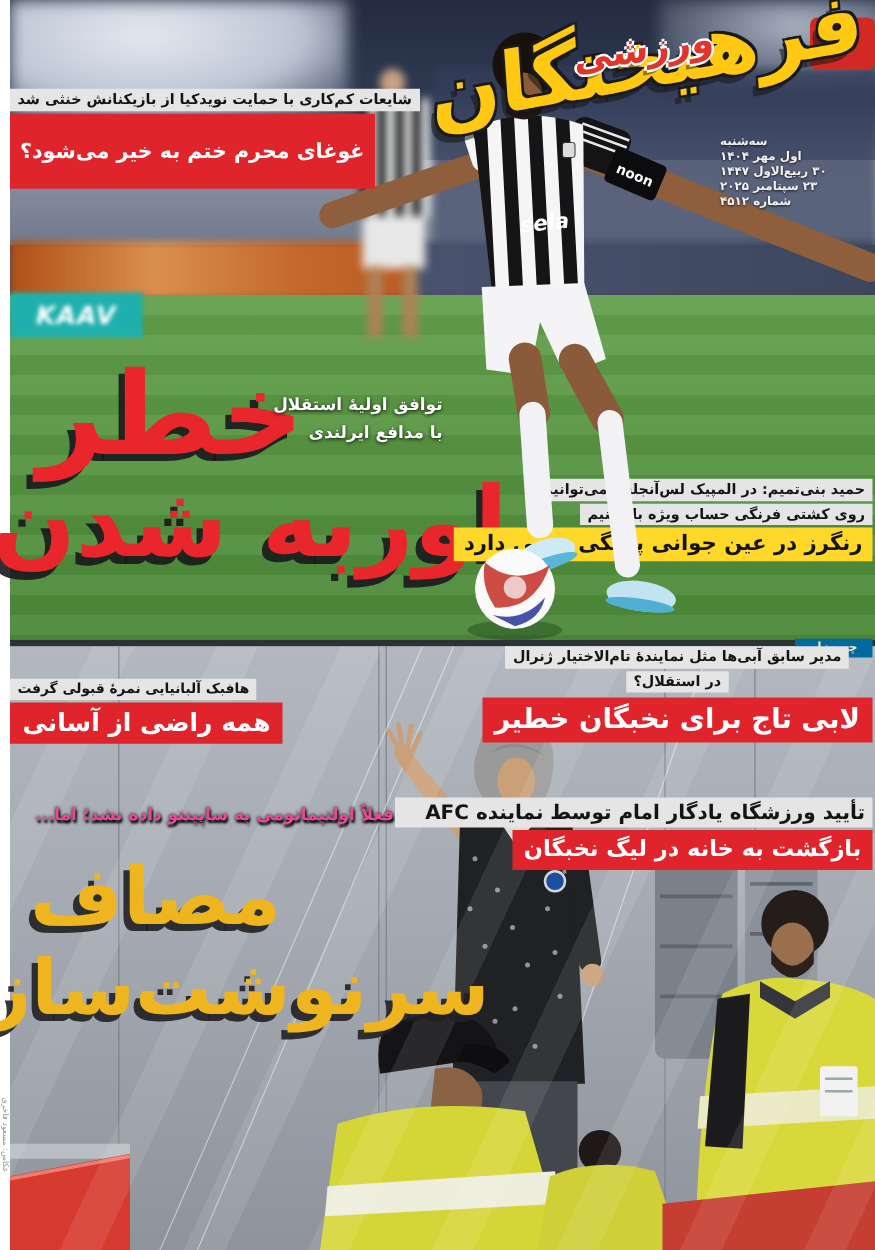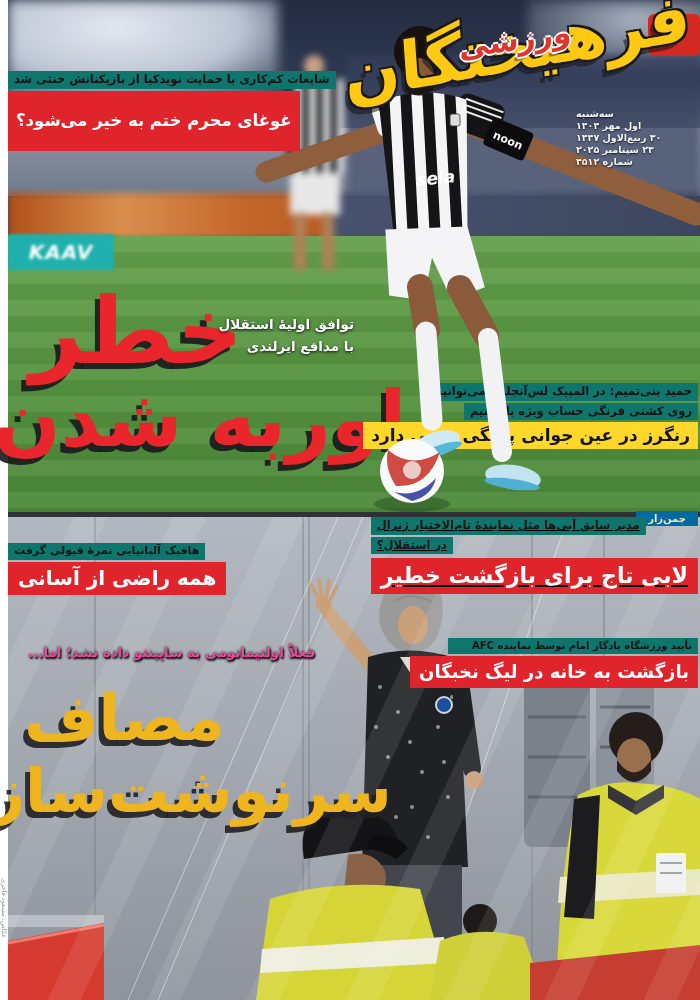--- a/index.html
+++ b/index.html
@@ -43,50 +43,50 @@
      text-shadow:-2px 2px 0 #1a1a1a,2px 2px 0 #1a1a1a,-2px -2px 0 #1a1a1a,2px -2px 0 #1a1a1a,-5px 6px 0 rgba(20,20,20,.55);
      white-space:nowrap;direction:rtl;}
   .logo-subtitle{position:absolute;right:128px;top:22px;z-index:6;font-size:30px;font-weight:800;color:#e1342b;
      transform:rotate(-8deg) skewX(-8deg);direction:rtl;
      text-shadow:-2px 0 0 #fff,2px 0 0 #fff,0 -2px 0 #fff,0 2px 0 #fff,-3px 4px 0 rgba(20,20,20,.45);}
   .date-block{position:absolute;right:6px;top:108px;width:118px;z-index:5;direction:rtl;text-align:left;
      color:#f4f4f6;font-size:9.5px;font-weight:700;line-height:12px;text-shadow:0 1px 2px rgba(0,0,0,.8);}
   
   .stack{position:absolute;display:flex;flex-direction:column;gap:2px;}
   .chip{display:block;width:max-content;direction:rtl;line-height:1.35;padding:1px 6px;}
-  .chip-white{background:#0f766e;color:#141414;font-weight:700;font-size:11.5px;}
+  .chip-white{background:#e5e5e5;color:#141414;font-weight:700;font-size:11.5px;}
   .chip-red{background:#e0242c;color:#ffffff;font-weight:800;}
   .chip-yellow{background:#ffd829;color:#141414;font-weight:800;font-size:17px;padding:2px 8px;}
   .tl-stack{left:8px;top:71px;align-items:flex-start;z-index:4;}
   .tl-stack .chip-red{font-size:16.5px;padding:19px 8px;}
   .lead-kicker{position:absolute;left:212px;top:314px;width:142px;z-index:4;direction:rtl;text-align:right;
      color:#ffffff;font-weight:700;font-size:13.5px;line-height:1.6;text-shadow:0 1px 3px rgba(0,0,0,.9);}
   .headline-khatar{position:absolute;left:30px;top:286px;z-index:2;font-size:92px;font-weight:800;color:#e8262b;
      line-height:1;direction:rtl;text-shadow:-5px 6px 0 rgba(24,24,28,.9);}
   .headline-orbe{position:absolute;left:-6px;top:380px;z-index:2;font-size:78px;font-weight:800;color:#e8262b;
      line-height:1;white-space:nowrap;direction:rtl;text-shadow:-5px 6px 0 rgba(24,24,28,.9);}
   .wrestle-stack{right:2px;top:383px;align-items:flex-end;z-index:2;}
   .section-tag{position:absolute;right:2px;top:486px;z-index:4;background:#0369a1;color:#f3e6ae;
      font-size:10px;font-weight:700;padding:2px 12px;direction:rtl;letter-spacing:1px;margin-top:25px;}
   
   .divider{position:absolute;left:8px;top:512px;width:692px;height:5px;background:#2e3135;z-index:2;}
   .photo-bottom{position:absolute;left:8px;top:517px;width:692px;height:483px;overflow:hidden;
      background:linear-gradient(180deg,#b3b8c0 0%,#a5aab2 45%,#999ea6 75%,#8f949c 100%);}
   .bottom-svg{position:absolute;left:0;top:0;width:692px;height:483px;z-index:1;}
   .glass-streaks{position:absolute;left:0;top:0;width:692px;height:483px;z-index:2;
      background:repeating-linear-gradient(115deg,rgba(255,255,255,0) 0 60px,rgba(255,255,255,.09) 60px 90px);}
-  .esteghlal-stack{right:2px;top:517px;align-items:flex-start;z-index:4;text-decoration:underline;}
+  .esteghlal-stack{right:2px;top:517px;align-items:center;z-index:4;}
   .esteghlal-stack .chip-red{font-size:22px;padding:3px 10px;margin-top:2px;}
   .asani-stack{left:8px;top:543px;align-items:flex-start;z-index:4;}
   .asani-stack .chip-white{font-size:11px;}
   .asani-stack .chip-red{font-size:20px;padding:3px 10px;}
   .sapinto-note{position:absolute;left:28px;top:644px;z-index:4;direction:rtl;color:#ec4899;font-weight:700;
      font-size:13.5px;text-shadow:0 0 3px #000,1px 2px 2px #000;}
   .afc-stack{right:2px;top:638px;align-items:flex-end;z-index:4;}
-  .afc-stack .chip-white{font-size:10px;padding-left:24px;}
+  .afc-stack .chip-white{font-size:16px;padding-left:24px;}
   .afc-stack .chip-red{font-size:18px;padding:4px 9px;}
   .headline-yellow{position:absolute;z-index:5;font-weight:800;color:#efb51f;line-height:1;direction:rtl;
      white-space:nowrap;text-shadow:-5px 6px 0 rgba(32,32,36,.9);}
   .hy1{left:24px;top:686px;font-size:64px;}
   .hy2{left:-10px;top:760px;font-size:61px;}
   .hy3{left:16px;top:836px;font-size:64px;}
   .photo-credit{position:absolute;left:0px;top:878px;z-index:6;writing-mode:vertical-rl;
      font-size:6.5px;color:#90959c;letter-spacing:.5px;}
 </style>
 </head>
@@ -287,21 +287,21 @@
       <polygon points="0,424 96,406 96,483 0,483" fill="#d63a2e"></polygon>
       <line x1="0" y1="426" x2="96" y2="408" stroke="#ef7d6e" stroke-width="3"></line>
       <polygon points="522,446 692,428 692,483 522,483" fill="#c63d31"></polygon>
     </svg>
     <div class="glass-streaks"></div>
   </div>
 
   <div class="stack esteghlal-stack">
     <span class="chip chip-white">مدیر سابق آبی‌ها مثل نمایندهٔ تام‌الاختیار ژنرال</span>
     <span class="chip chip-white">در استقلال؟</span>
-    <span class="chip chip-red">لابی تاج برای بازگشت خطیر</span>
+    <span class="chip chip-red">لابی تاج برای نخبگان خطیر</span>
   </div>
 
   <div class="stack asani-stack">
     <span class="chip chip-white">هافبک آلبانیایی نمرهٔ قبولی گرفت</span>
     <span class="chip chip-red">همه راضی از آسانی</span>
   </div>
 
   <div class="sapinto-note">فعلاً اولتیماتومی به ساپینتو داده نشد؛ اما...</div>
 
   <div class="stack afc-stack">

